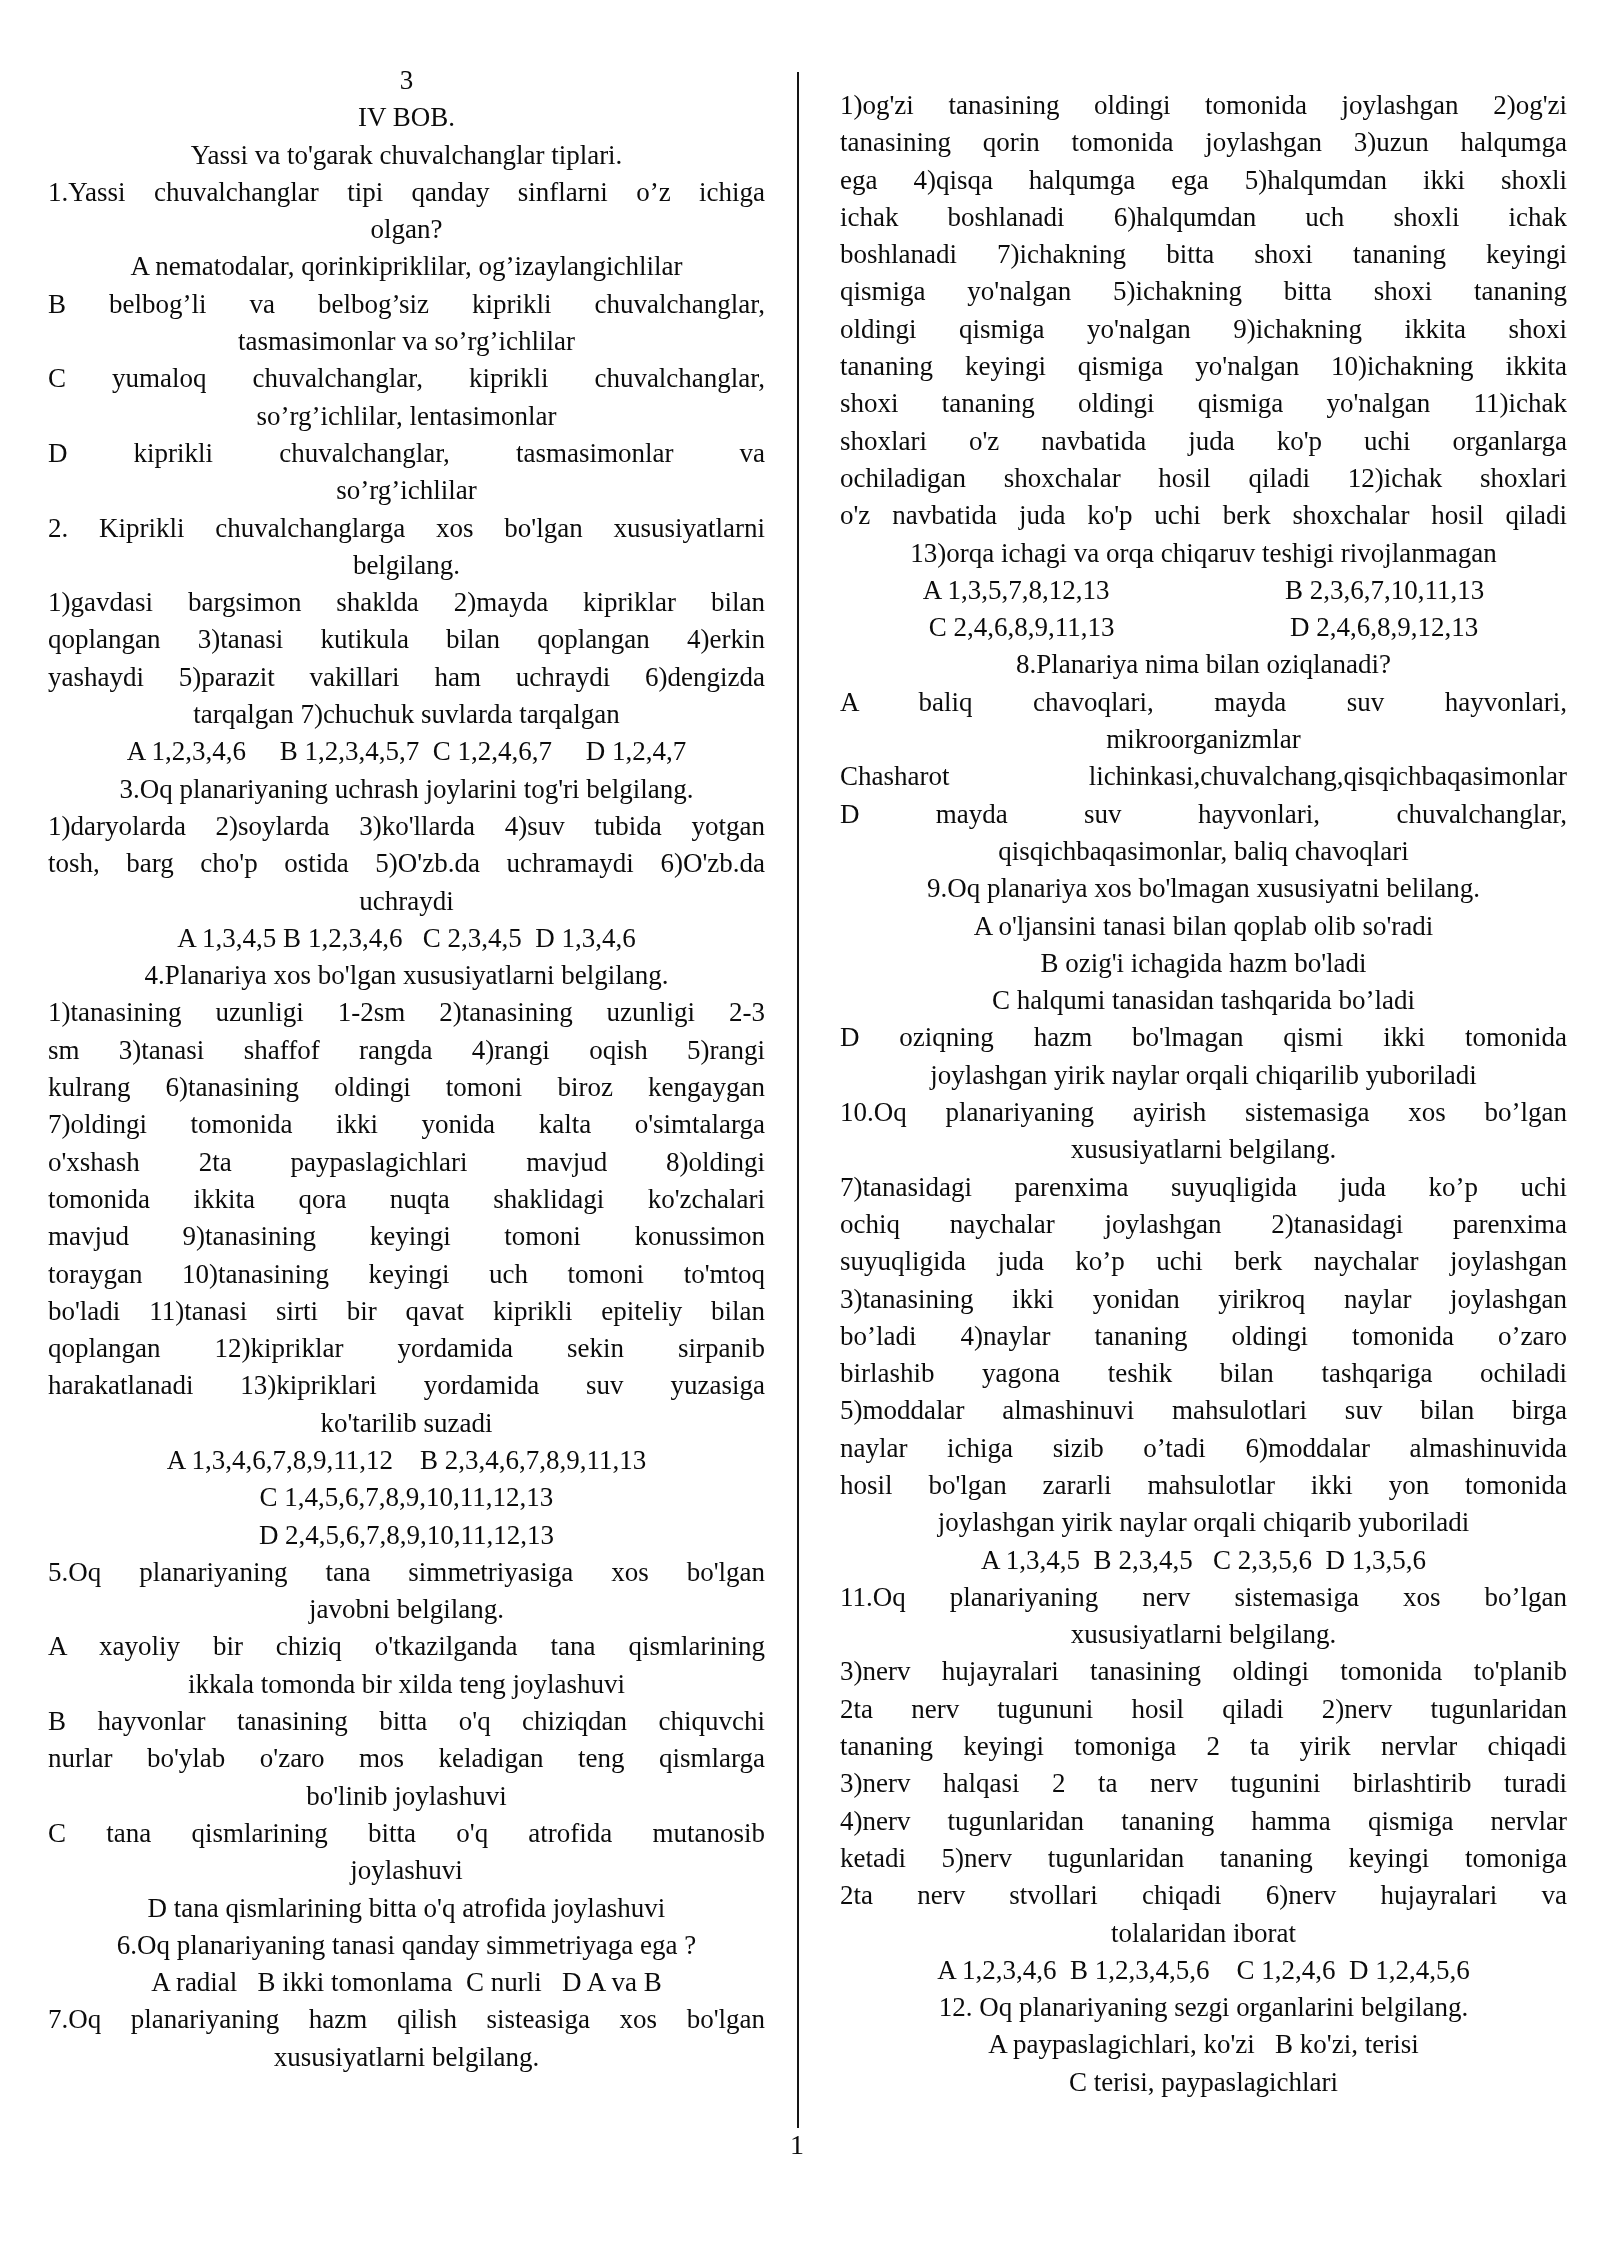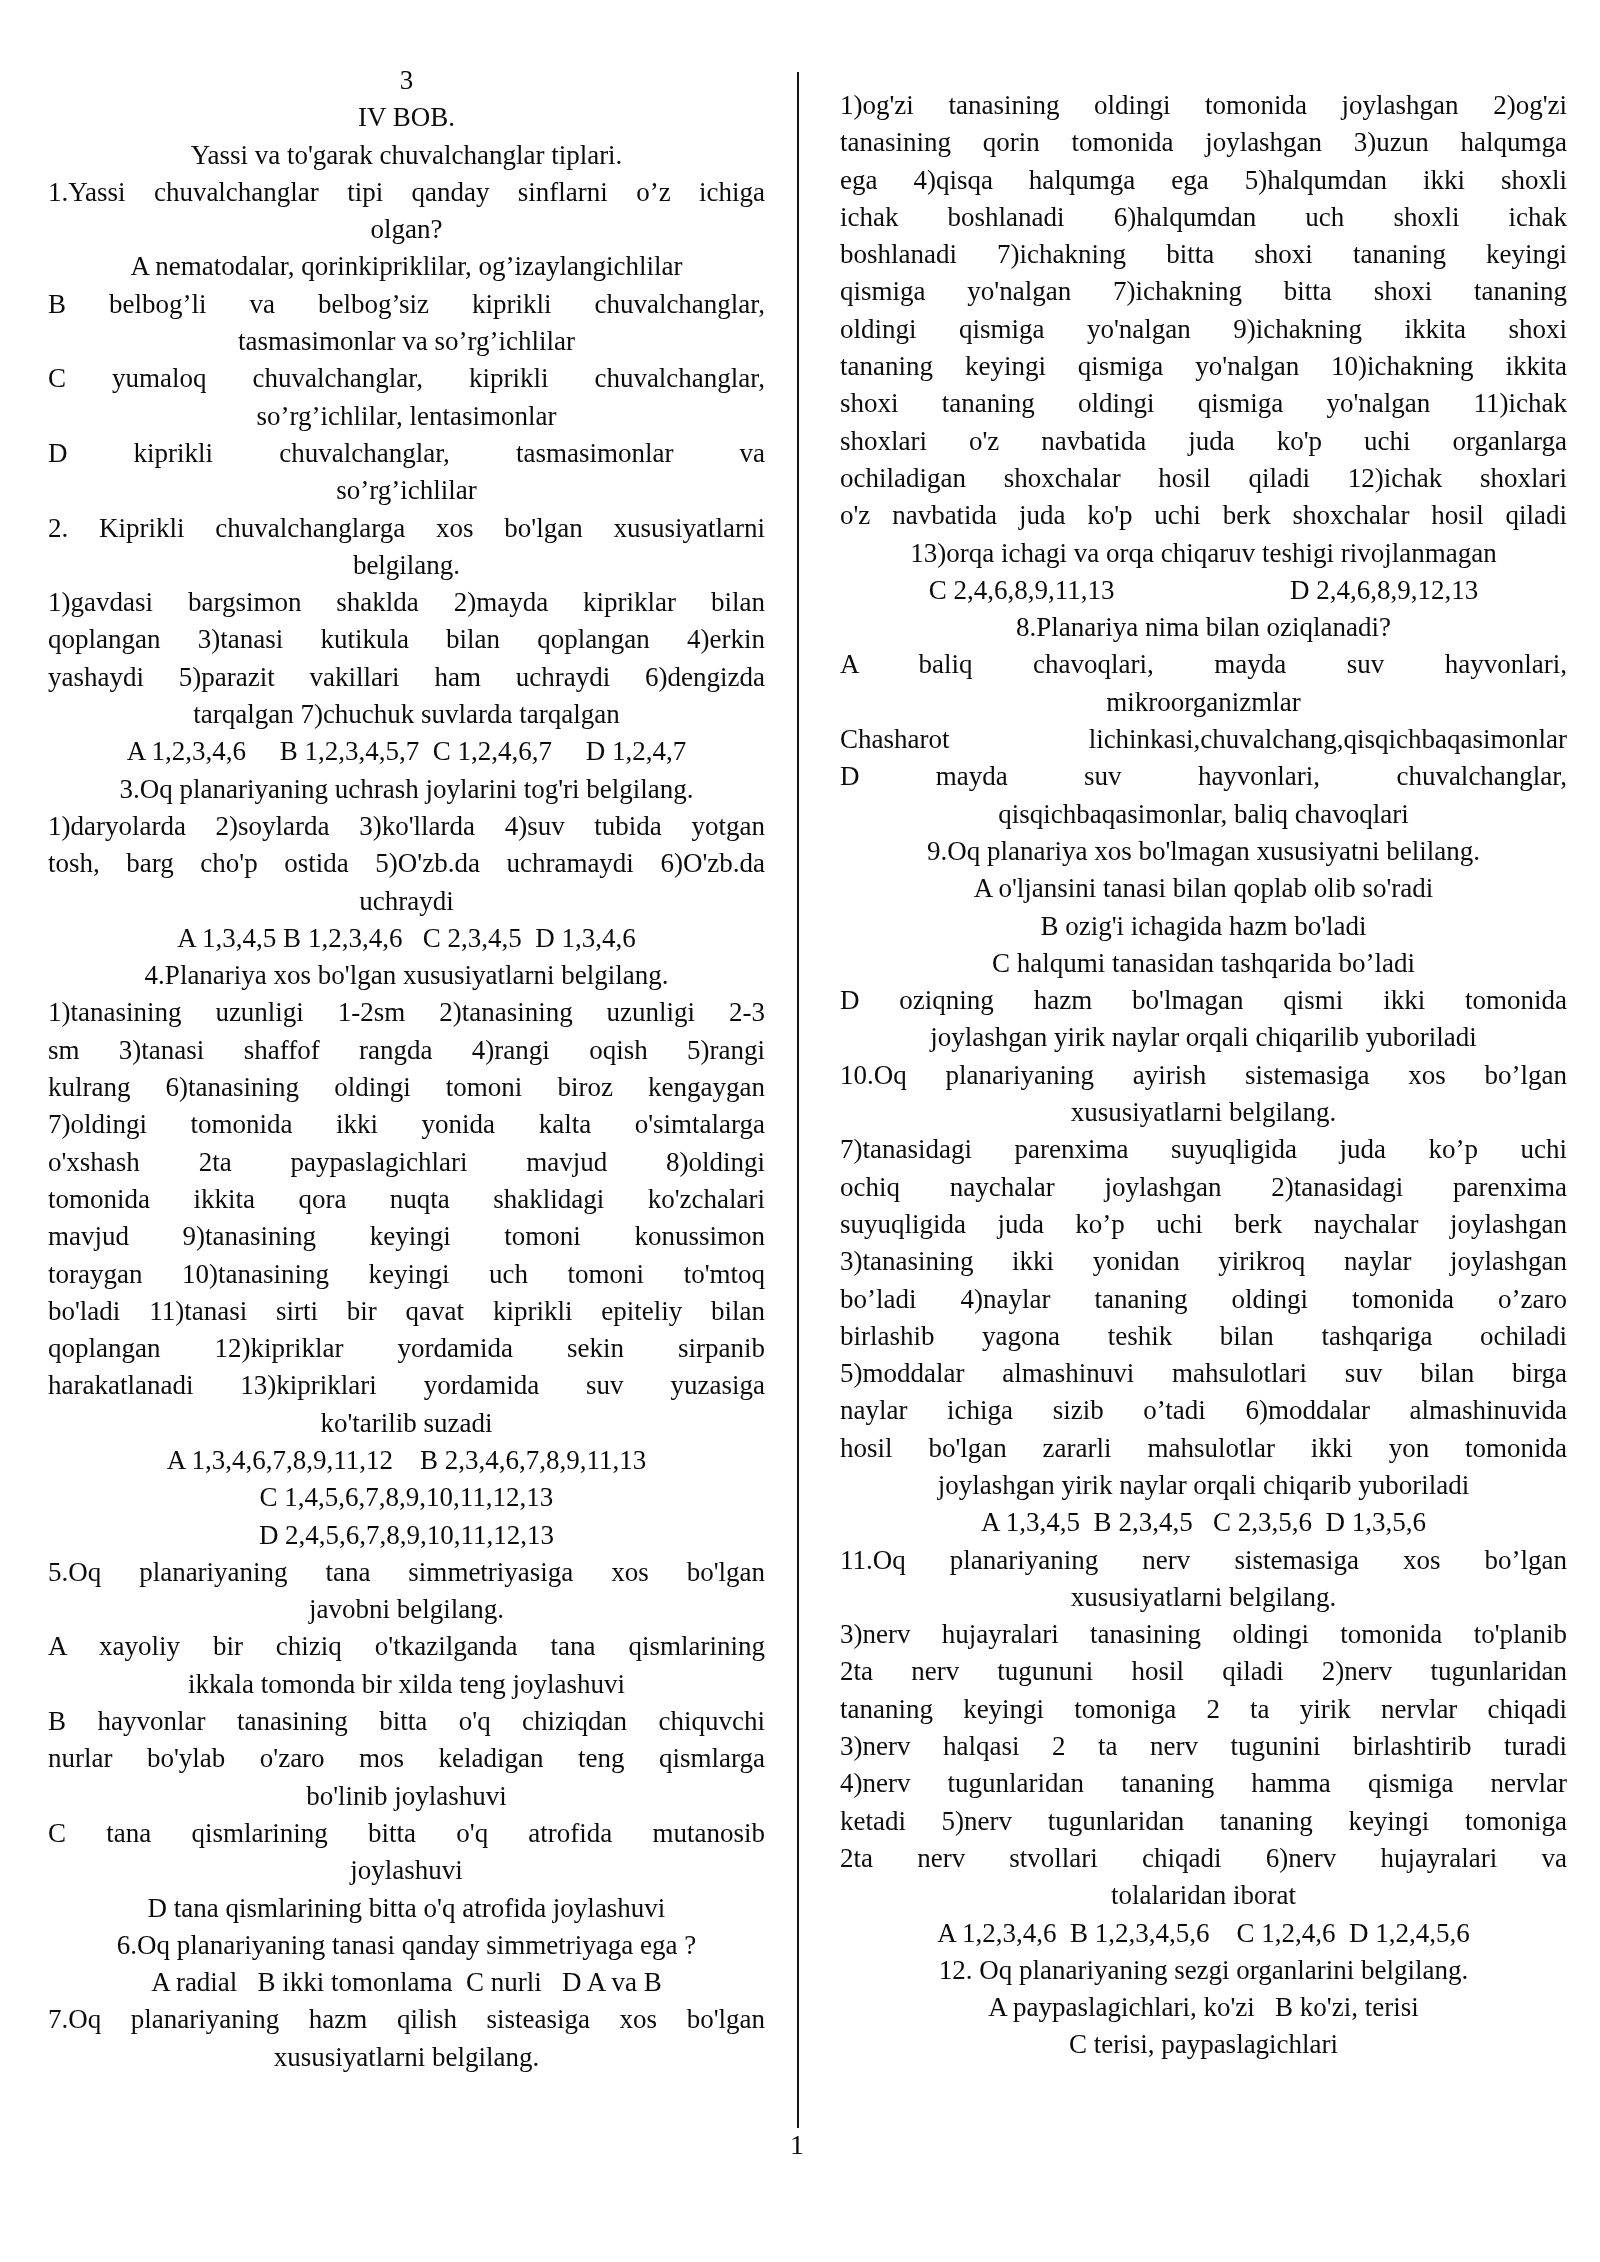--- a/index.html
+++ b/index.html
@@ -111,28 +111,29 @@
 
   <div id="divider"></div>
 
   <div id="right-col" class="col">
     <div>
         <div class="line j">1)og'zi tanasining oldingi tomonida joylashgan 2)og'zi</div>
         <div class="line j">tanasining qorin tomonida joylashgan 3)uzun halqumga</div>
         <div class="line j">ega 4)qisqa halqumga ega 5)halqumdan ikki shoxli</div>
         <div class="line j">ichak boshlanadi 6)halqumdan uch shoxli ichak</div>
         <div class="line j">boshlanadi 7)ichakning bitta shoxi tananing keyingi</div>
-        <div class="line j">qismiga yo'nalgan 7)ichakning bitta shoxi tananing</div>
+        <div class="line j">qismiga yo'nalgan 5)ichakning bitta shoxi tananing</div>
         <div class="line j">oldingi qismiga yo'nalgan 9)ichakning ikkita shoxi</div>
         <div class="line j">tananing keyingi qismiga yo'nalgan 10)ichakning ikkita</div>
         <div class="line j">shoxi tananing oldingi qismiga yo'nalgan 11)ichak</div>
         <div class="line j">shoxlari o'z navbatida juda ko'p uchi organlarga</div>
         <div class="line j">ochiladigan shoxchalar hosil qiladi 12)ichak shoxlari</div>
         <div class="line j">o'z navbatida juda ko'p uchi berk shoxchalar hosil qiladi</div>
         <div class="line l">13)orqa ichagi va orqa chiqaruv teshigi rivojlanmagan</div>
+        <div class="line l">A 1,3,5,7,8,12,13                          B 2,3,6,7,10,11,13</div>
         <div class="line l">C 2,4,6,8,9,11,13                          D 2,4,6,8,9,12,13</div>
         <div class="line l">8.Planariya nima bilan oziqlanadi?</div>
         <div class="line j">A baliq chavoqlari, mayda suv hayvonlari,</div>
         <div class="line l">mikroorganizmlar</div>
         <div class="line j">Chasharot lichinkasi,chuvalchang,qisqichbaqasimonlar</div>
         <div class="line j">D mayda suv hayvonlari, chuvalchanglar,</div>
         <div class="line l">qisqichbaqasimonlar, baliq chavoqlari</div>
         <div class="line l">9.Oq planariya xos bo'lmagan xususiyatni belilang.</div>
         <div class="line l">A o'ljansini tanasi bilan qoplab olib so'radi</div>
         <div class="line l">B ozig'i ichagida hazm bo'ladi</div>

